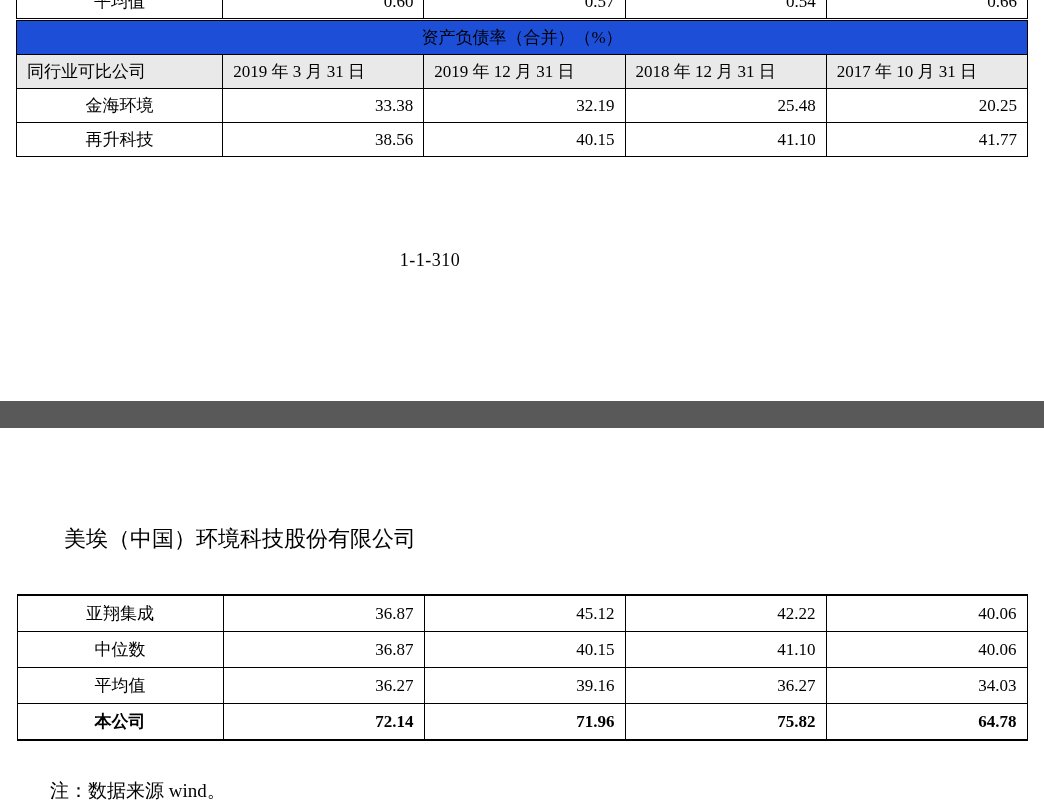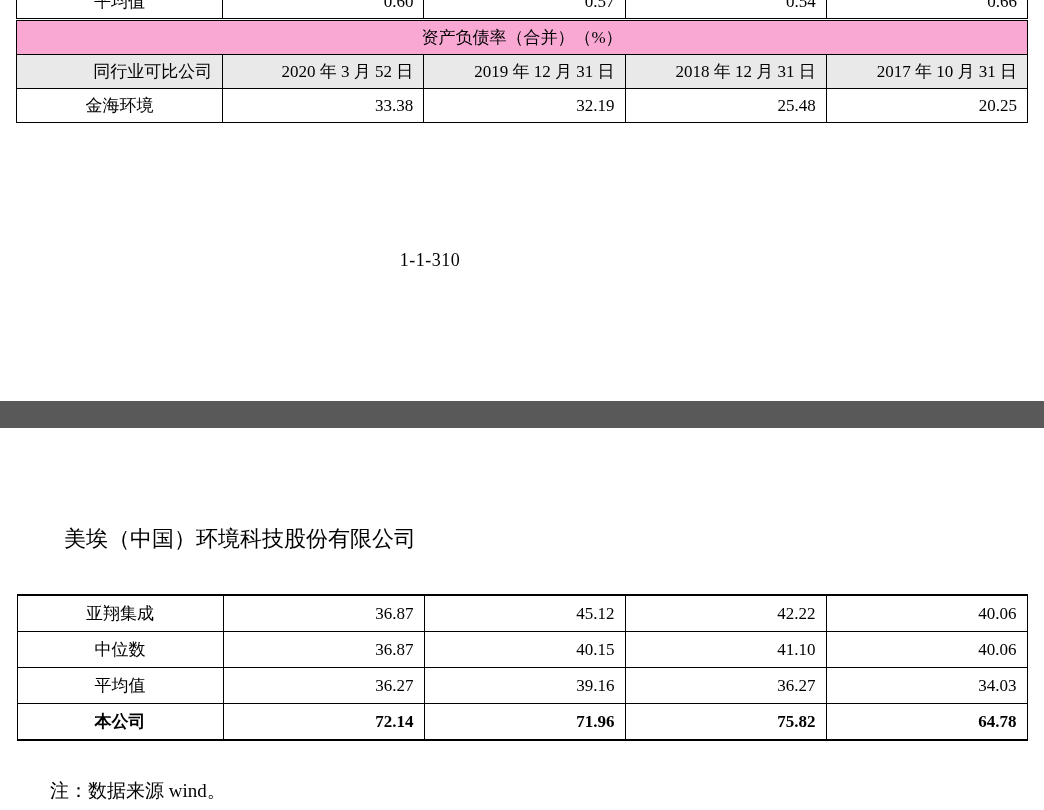--- a/index.html
+++ b/index.html
@@ -36,29 +36,29 @@
     vertical-align: middle;
     white-space: nowrap;
   }
   .col-name  { width: 206px; }
   .col-val   { width: 201px; }
 
   .c-center { text-align: center; }
   .c-right  { text-align: right; }
 
   .hdr-band td {
-    background: #f9a8d4;
+    background: #1d4ed8;
     text-align: center;
     font-weight: bold;
     font-size: 17px;
   }
   .hdr-row td {
     background: #e9e9e9;
     font-weight: bold;
-    text-align: right;
+    text-align: left;
     font-size: 16.5px;
     margin-left: 24px;
   }
   .bot-thick td { border-bottom: 2px solid #000; }
 
   
   .crop-wrap {
     position: absolute;
     top: -16px;
     left: 0;
@@ -171,31 +171,38 @@
           <col class="col-val">
           <col class="col-val">
           <col class="col-val">
       </colgroup>
       <tbody>
           <tr class="hdr-band">
         <td colspan="5">资产负债率（合并）（%）</td>
       </tr>
       <tr class="hdr-row">
         <td>同行业可比公司</td>
-        <td>2020 年 3 月 52 日</td>
+        <td>2019 年 3 月 31 日</td>
         <td>2019 年 12 月 31 日</td>
         <td>2018 年 12 月 31 日</td>
         <td>2017 年 10 月 31 日</td>
       </tr>
       <tr>
         <td class="c-center">金海环境</td>
         <td class="c-right">33.38</td>
         <td class="c-right">32.19</td>
         <td class="c-right">25.48</td>
         <td class="c-right">20.25</td>
+      </tr>
+      <tr class="bot-thick">
+        <td class="c-center">再升科技</td>
+        <td class="c-right">38.56</td>
+        <td class="c-right">40.15</td>
+        <td class="c-right">41.10</td>
+        <td class="c-right">41.77</td>
       </tr>
     </tbody>
       </table>
   </div>
 
   <div class="page-number">1-1-310</div>
 
   <div class="page-break"></div>
 
   <div class="doc-header">

